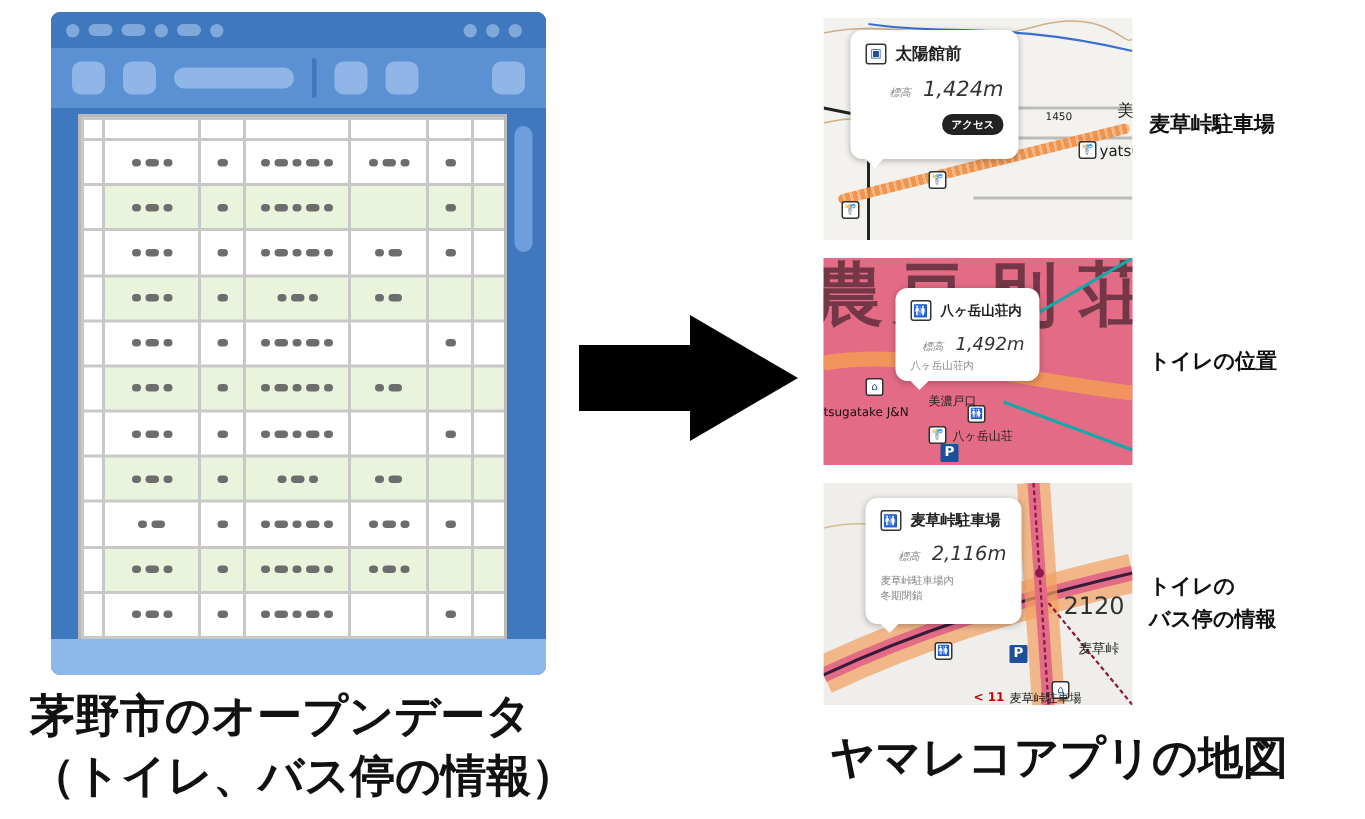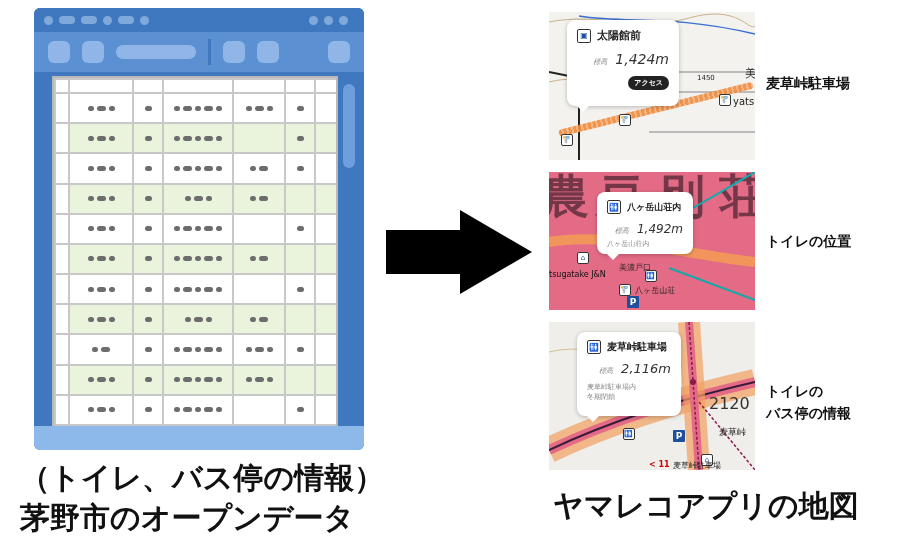--- a/index.html
+++ b/index.html
@@ -374,22 +374,22 @@
         <span class="blob" style="width: 7px;"></span>
       </div>
       <div class="cell"></div>
     </div>
   <div class="sheet-scroll-track"></div>
   <div class="sheet-scroll-thumb"></div>
   <div class="sheet-footer"></div>
 </div>
 
 <div class="caption caption-left">
+  <div>茅野市のオープンデータ</div>
   <div>（トイレ、バス停の情報）</div>
-  <div>茅野市のオープンデータ</div>
 </div>
 
 <svg class="arrow" width="146" height="84" viewBox="0 0 146 84">
   <polygon points="0,20 74,20 74,0 146,42 74,84 74,64 0,64" fill="#000"></polygon>
 </svg>
 
 <div class="map map1">
   <svg class="map-line" width="206" height="148" style="left:0;top:0">
     <path d="M0,10 C50,0 90,20 140,6 S200,20 206,14" stroke="#c9b28a" fill="none" stroke-width="1"></path>
     <path d="M30,4 C80,12 120,2 206,22" stroke="#3b6fd1" fill="none" stroke-width="1.5"></path>

